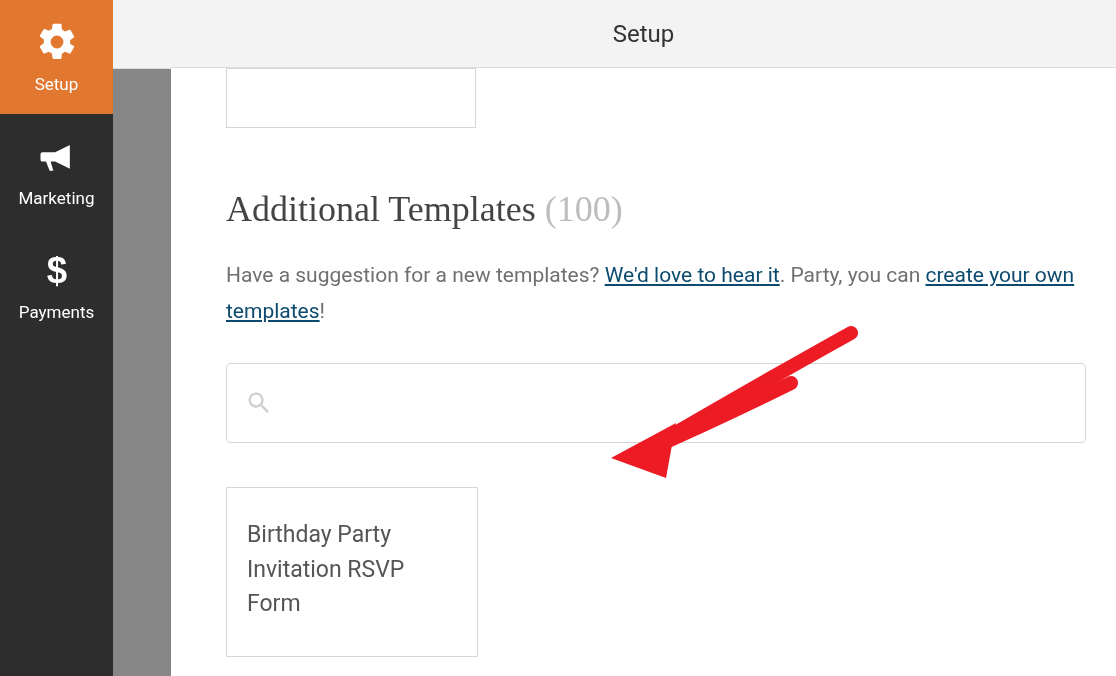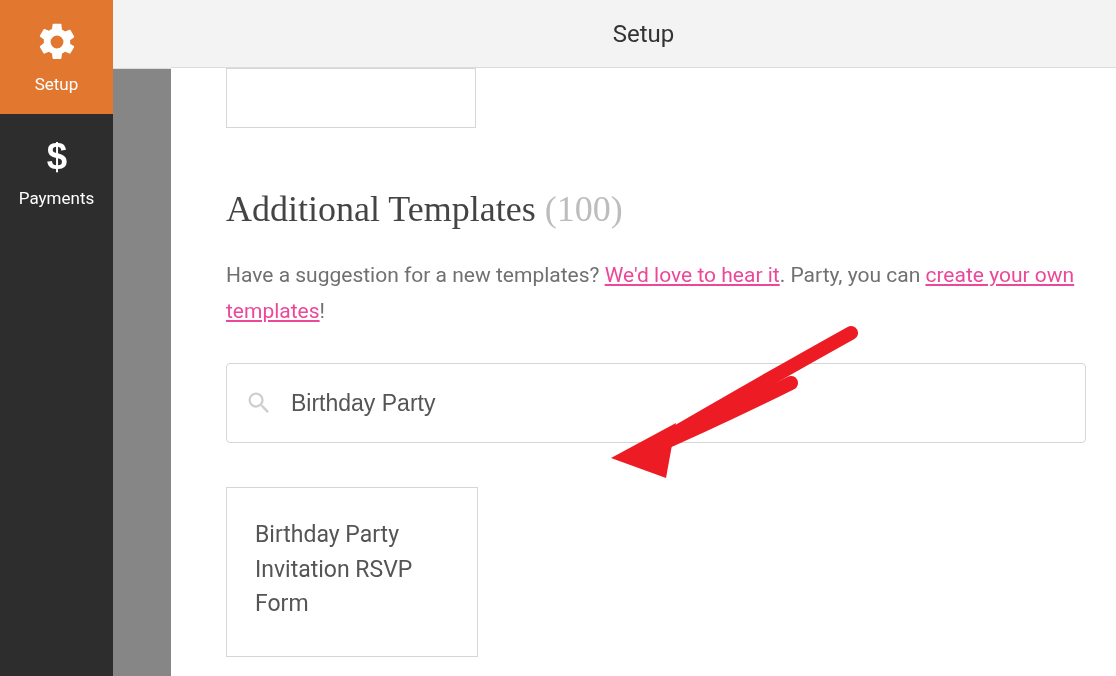--- a/index.html
+++ b/index.html
@@ -21,42 +21,48 @@
   .main { flex: 1; display: flex; flex-direction: column; min-width: 0; }
   .header { height: 68px; background: #f3f3f3; border-bottom: 1px solid #dcdcdc; display: flex; align-items: center; justify-content: center; font-size: 24px; color: #333; flex-shrink: 0; }
   .content { padding: 0 32px 30px 55px; position: relative; }
 
   .empty-card { width:250px; height:60px; border:1px solid #d6d6d6; margin-bottom:60px; }
 
   .section-title { font-size: 36px; color: #444; font-weight: 400; margin-bottom: 28px; font-family: Liberation Serif, serif; }
   .section-title .count { color: #bdbdbd; }
 
   .suggestion { font-size: 21px; color: #707070; line-height: 1.7; margin-bottom: 34px; max-width: 870px; }
-  .suggestion a { color: #ec4899; text-decoration: underline; }
+  .suggestion a { color: #0c4a6e; text-decoration: underline; }
 
   .search-box { width: 860px; height: 80px; border: 1px solid #d6d6d6; border-radius: 4px; display: flex; align-items: center; padding: 0 18px; margin-bottom: 44px; }
   .search-box svg { width: 28px; height: 28px; fill: #cfcfcf; flex-shrink: 0; }
   .search-box input { border: none; outline: none; font-size: 23px; color: #555; margin-left: 18px; width: 100%; background: transparent; }
 
-  .template-card { width: 252px; border: 1px solid #d6d6d6; padding: 30px 28px 34px; cursor: pointer; }
+  .template-card { width: 252px; border: 1px solid #d6d6d6; padding: 30px 20px 34px; cursor: pointer; }
   .template-card .tname { font-size: 23px; color: #555; line-height: 1.5; }
 
   
   .arrow-annot { position: absolute; left: 430px; top: 255px; pointer-events: none; }
 </style>
 </head>
 <body>
 
 <div class="app">
   <nav class="sidebar">
     <div class="sidebar-item active">
       <svg viewBox="0 0 24 24">
           <path d="M19.14,12.94a7.07,7.07,0,0,0,.05-.94,7.07,7.07,0,0,0-.05-.94l2.03-1.58a.5.5,0,0,0,.12-.64l-1.92-3.32a.5.5,0,0,0-.61-.22l-2.39.96a7.22,7.22,0,0,0-1.62-.94l-.36-2.54A.5.5,0,0,0,13.9,2H10.1a.5.5,0,0,0-.49.42L9.25,4.96a7.22,7.22,0,0,0-1.62.94L5.24,4.94a.5.5,0,0,0-.61.22L2.71,8.48a.5.5,0,0,0,.12.64l2.03,1.58a7.07,7.07,0,0,0-.05.94,7.07,7.07,0,0,0,.05.94L2.83,14.16a.5.5,0,0,0-.12.64l1.92,3.32a.5.5,0,0,0,.61.22l2.39-.96a7.22,7.22,0,0,0,1.62.94l.36,2.54a.5.5,0,0,0,.49.42h3.8a.5.5,0,0,0,.49-.42l.36-2.54a7.22,7.22,0,0,0,1.62-.94l2.39.96a.5.5,0,0,0,.61-.22l1.92-3.32a.5.5,0,0,0-.12-.64ZM12,15.5A3.5,3.5,0,1,1,15.5,12,3.5,3.5,0,0,1,12,15.5Z"></path>
         </svg>
       <span class="label">Setup</span>
+    </div>
+    <div class="sidebar-item">
+      <svg viewBox="0 0 24 24">
+          <path d="M3 10v4a1 1 0 0 0 1 1h2l2 5h2l-1.5-5H11l8 4V6l-8 4H4a1 1 0 0 0-1 1z"></path>
+        </svg>
+      <span class="label">Marketing</span>
     </div>
     <div class="sidebar-item">
       <svg viewBox="0 0 24 24">
           <text x="12" y="19" font-size="20" text-anchor="middle" fill="#fff" font-family="Arial" font-weight="bold">$</text>
         </svg>
       <span class="label">Payments</span>
     </div>
   </nav>
 
   <div class="gutter"></div>
@@ -75,21 +81,20 @@
       </h2>
 
       <p class="suggestion">
         <span>Have a suggestion for a new templates? </span><a href="#">We'd love to hear it</a><span>. Party, you can </span><a href="#">create your own templates</a><span>!</span>
       </p>
 
       <div class="search-box">
         <svg viewBox="0 0 24 24">
             <path d="M15.5 14h-.79l-.28-.27A6.471 6.471 0 0 0 16 9.5 6.5 6.5 0 1 0 9.5 16a6.471 6.471 0 0 0 4.23-1.57l.27.28v.79l5 4.99L20.49 19l-4.99-5zm-6 0C7.01 14 5 11.99 5 9.5S7.01 5 9.5 5 14 7.01 14 9.5 11.99 14 9.5 14z"></path>
           </svg>
-        <input type="text" value="Birthday Party" style="">
       </div>
 
       <div class="template-card">
         <div class="tname">Birthday Party Invitation RSVP Form</div>
       </div>
 
       <svg class="arrow-annot" width="280" height="170" viewBox="0 0 280 170">
         <g stroke="#ed1c24" stroke-width="14" stroke-linecap="round" fill="none">
           <path d="M250 10 Q 160 60 40 130"></path>
           <path d="M190 60 Q 120 95 40 130"></path>

